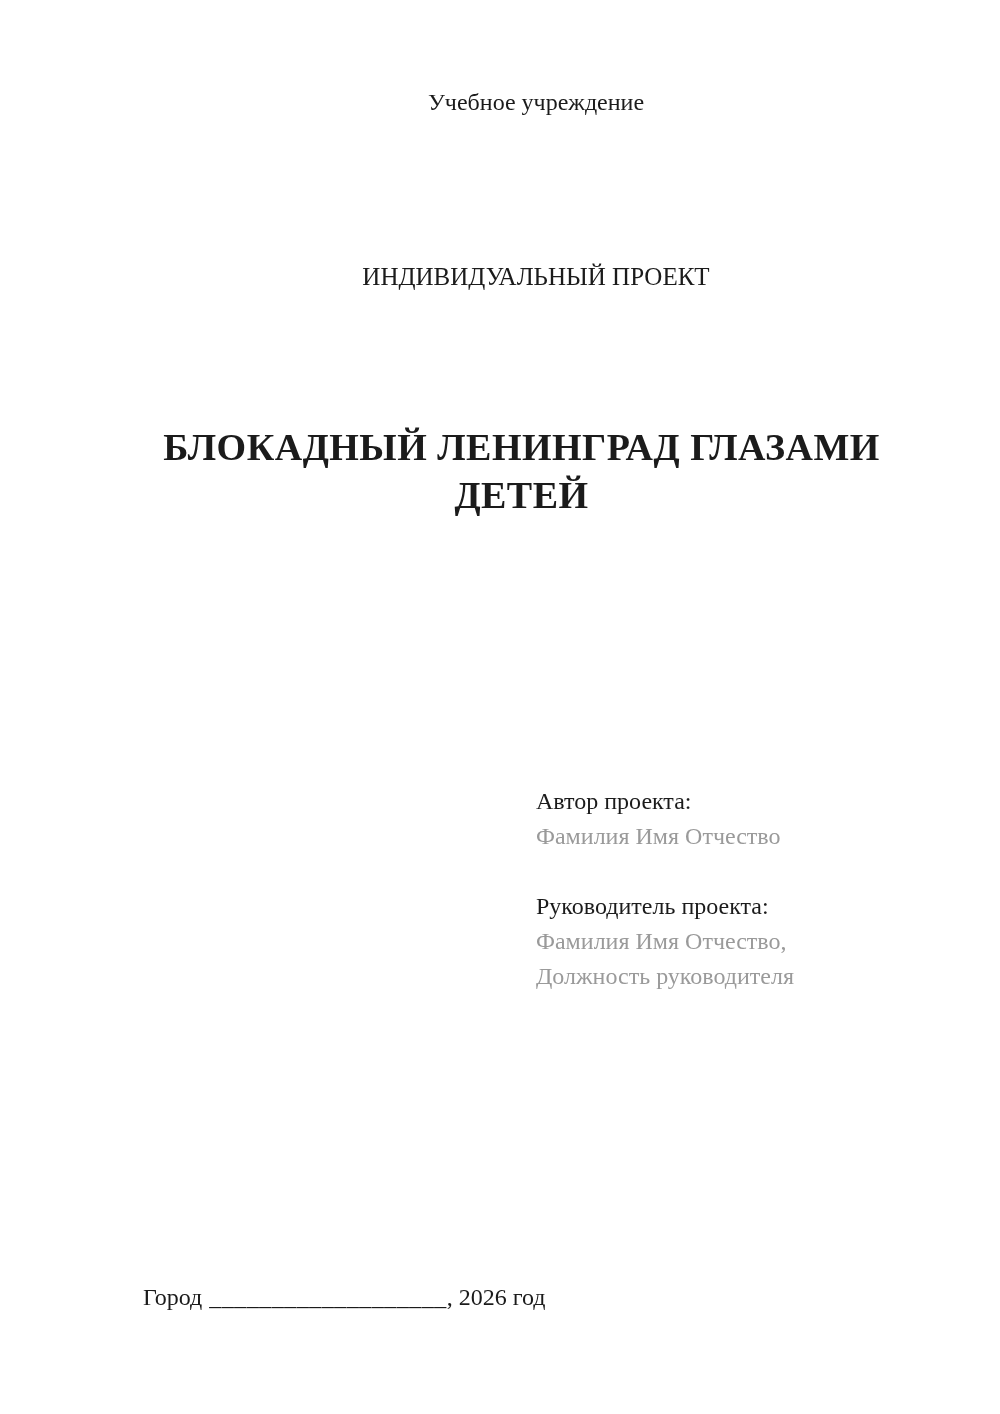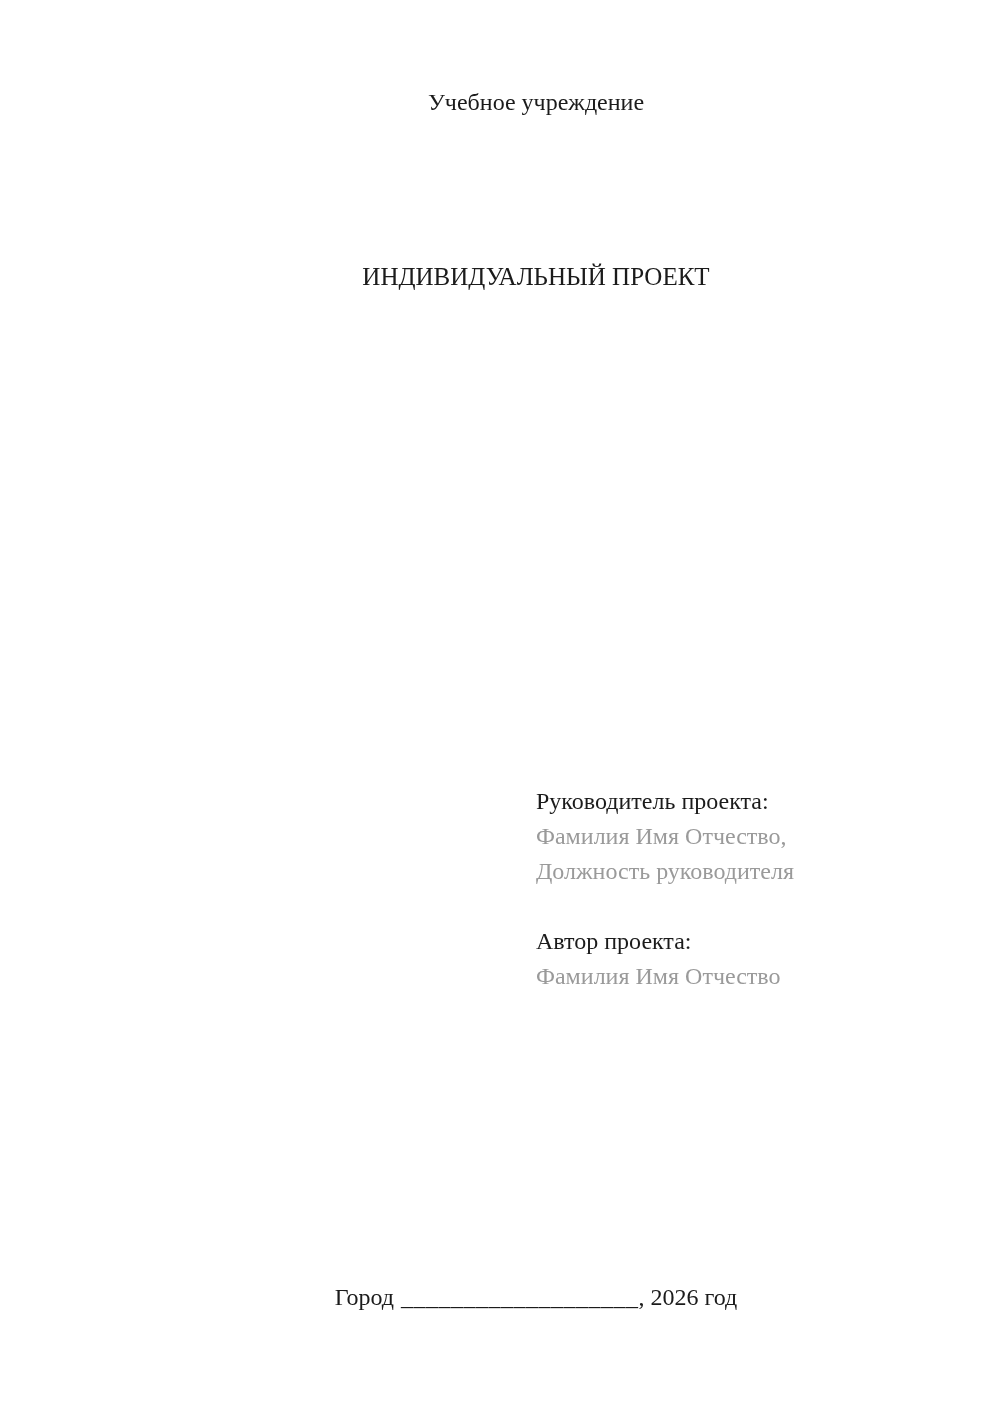--- a/index.html
+++ b/index.html
@@ -62,49 +62,50 @@
     color: #1b1b1b;
   }
   .credits .placeholder {
     color: #9a9a9a;
   }
   .footer-line {
     position: absolute;
     top: 1281px;
     left: 143px;
     right: 71px;
-    text-align: center;
+    text-align: left;
     font-size: 24px;
     line-height: 32px;
     white-space: nowrap;
   }
   .footer-blank {
     margin-left: 7px;
     letter-spacing: 0.5px;
   }
 </style>
 </head>
 <body>
 
 <div class="page">
 
   <div class="institution">Учебное учреждение</div>
 
   <div class="project-type">ИНДИВИДУАЛЬНЫЙ ПРОЕКТ</div>
 
+  <div class="main-title">БЛОКАДНЫЙ ЛЕНИНГРАД ГЛАЗАМИ ДЕТЕЙ</div>
 
   <div class="credits">
+    <div class="group">
+      <div class="label">Автор проекта:</div>
+      <div class="placeholder">Фамилия Имя Отчество</div>
+    </div>
     <div class="group">
       <div class="label">Руководитель проекта:</div>
       <div class="placeholder">Фамилия Имя Отчество,</div>
       <div class="placeholder">Должность руководителя</div>
-    </div>
-    <div class="group">
-      <div class="label">Автор проекта:</div>
-      <div class="placeholder">Фамилия Имя Отчество</div>
     </div>
   </div>
 
   <div class="footer-line">
     <span>Город</span><span class="footer-blank">___________________</span><span>, 2026 год</span>
   </div>
 
 </div>
 
 </body></html>

